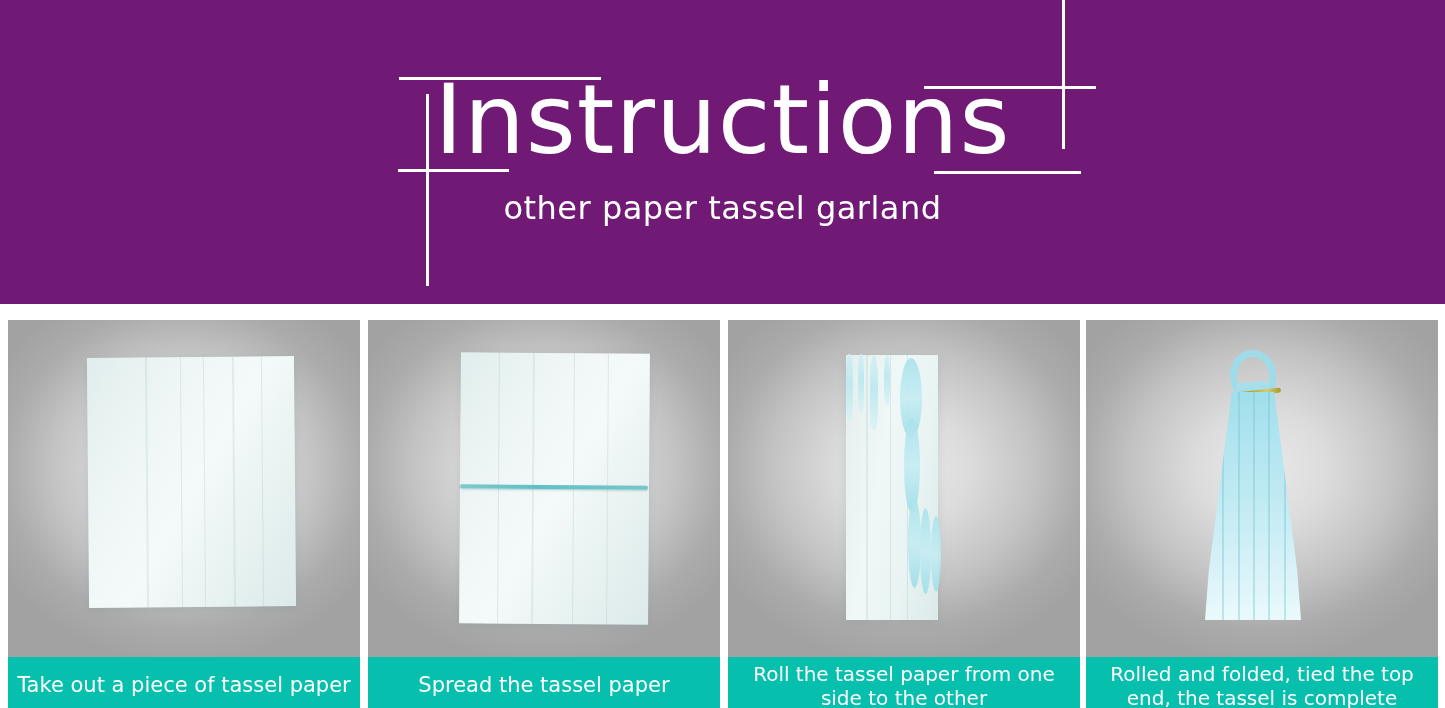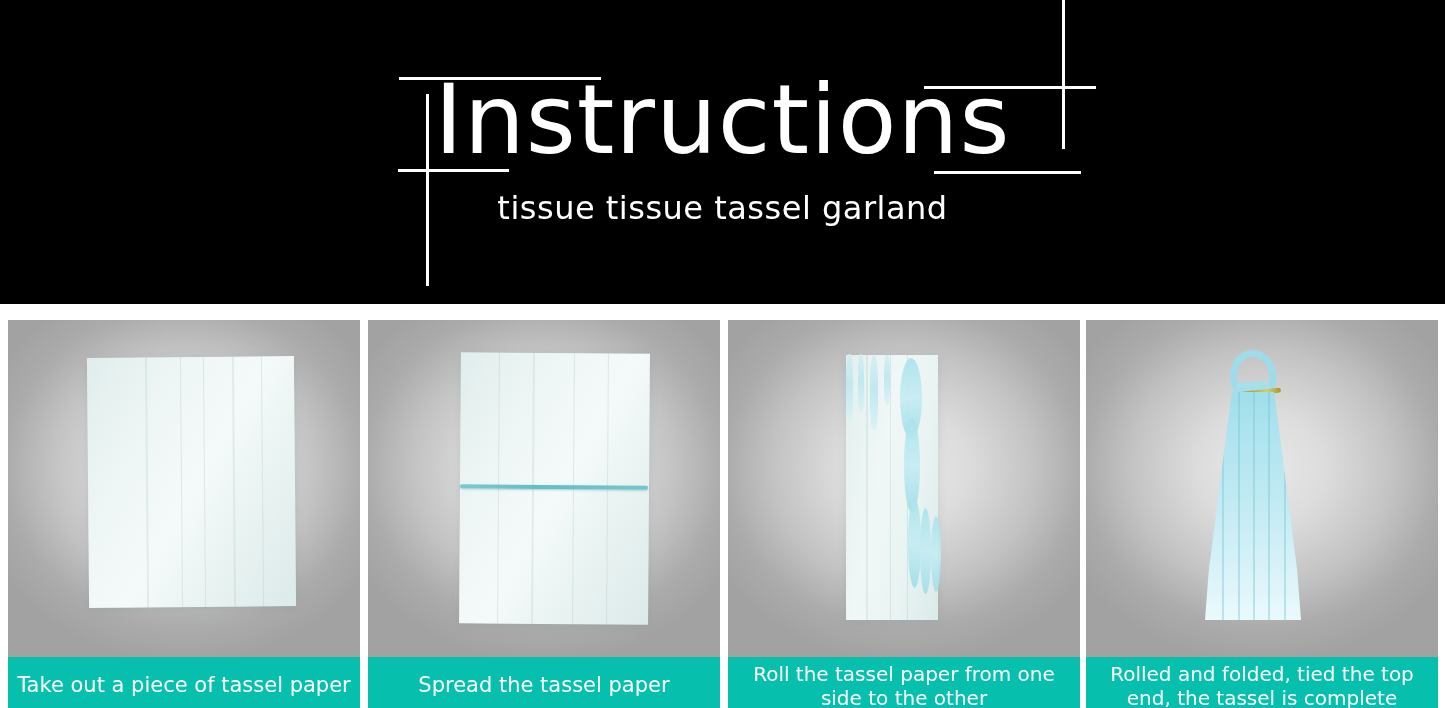--- a/index.html
+++ b/index.html
@@ -9,21 +9,21 @@
     font-family:"Liberation Sans", sans-serif;
     overflow:hidden;
   }
 
   #page { position:relative; width:1445px; height:708px; background:#ffffff; }
 
   
   #header {
     position:absolute; left:0; top:0;
     width:1445px; height:304px;
-    background:#000000;
+    background:#701a75;
     overflow:hidden;
   }
 
   
   .rule { position:absolute; background:#ffffff; }
 
   
   #rule-tl-h { left:399px; top:77px;  width:202px; height:3px; }
   
   #rule-l-v  { left:426px; top:94px;  width:3px;   height:192px; }
@@ -191,21 +191,21 @@
 
   <div id="header">
     <div class="rule" id="rule-tl-h"></div>
     <div class="rule" id="rule-l-v"></div>
     <div class="rule" id="rule-ml-h"></div>
     <div class="rule" id="rule-r-v"></div>
     <div class="rule" id="rule-tr-h"></div>
     <div class="rule" id="rule-br-h"></div>
 
     <div id="title">Instructions</div>
-    <div id="subtitle">tissue tissue tassel garland</div>
+    <div id="subtitle">other paper tassel garland</div>
   </div>
 
   <div id="panels">
 
     <div class="panel" id="panel-0">
       <div class="photo">
         <div class="tissue" id="sheet-1">
           <div class="streak wide" style="left:28%"></div>
           <div class="streak" style="left:45%"></div>
           <div class="streak" style="left:56%"></div>

